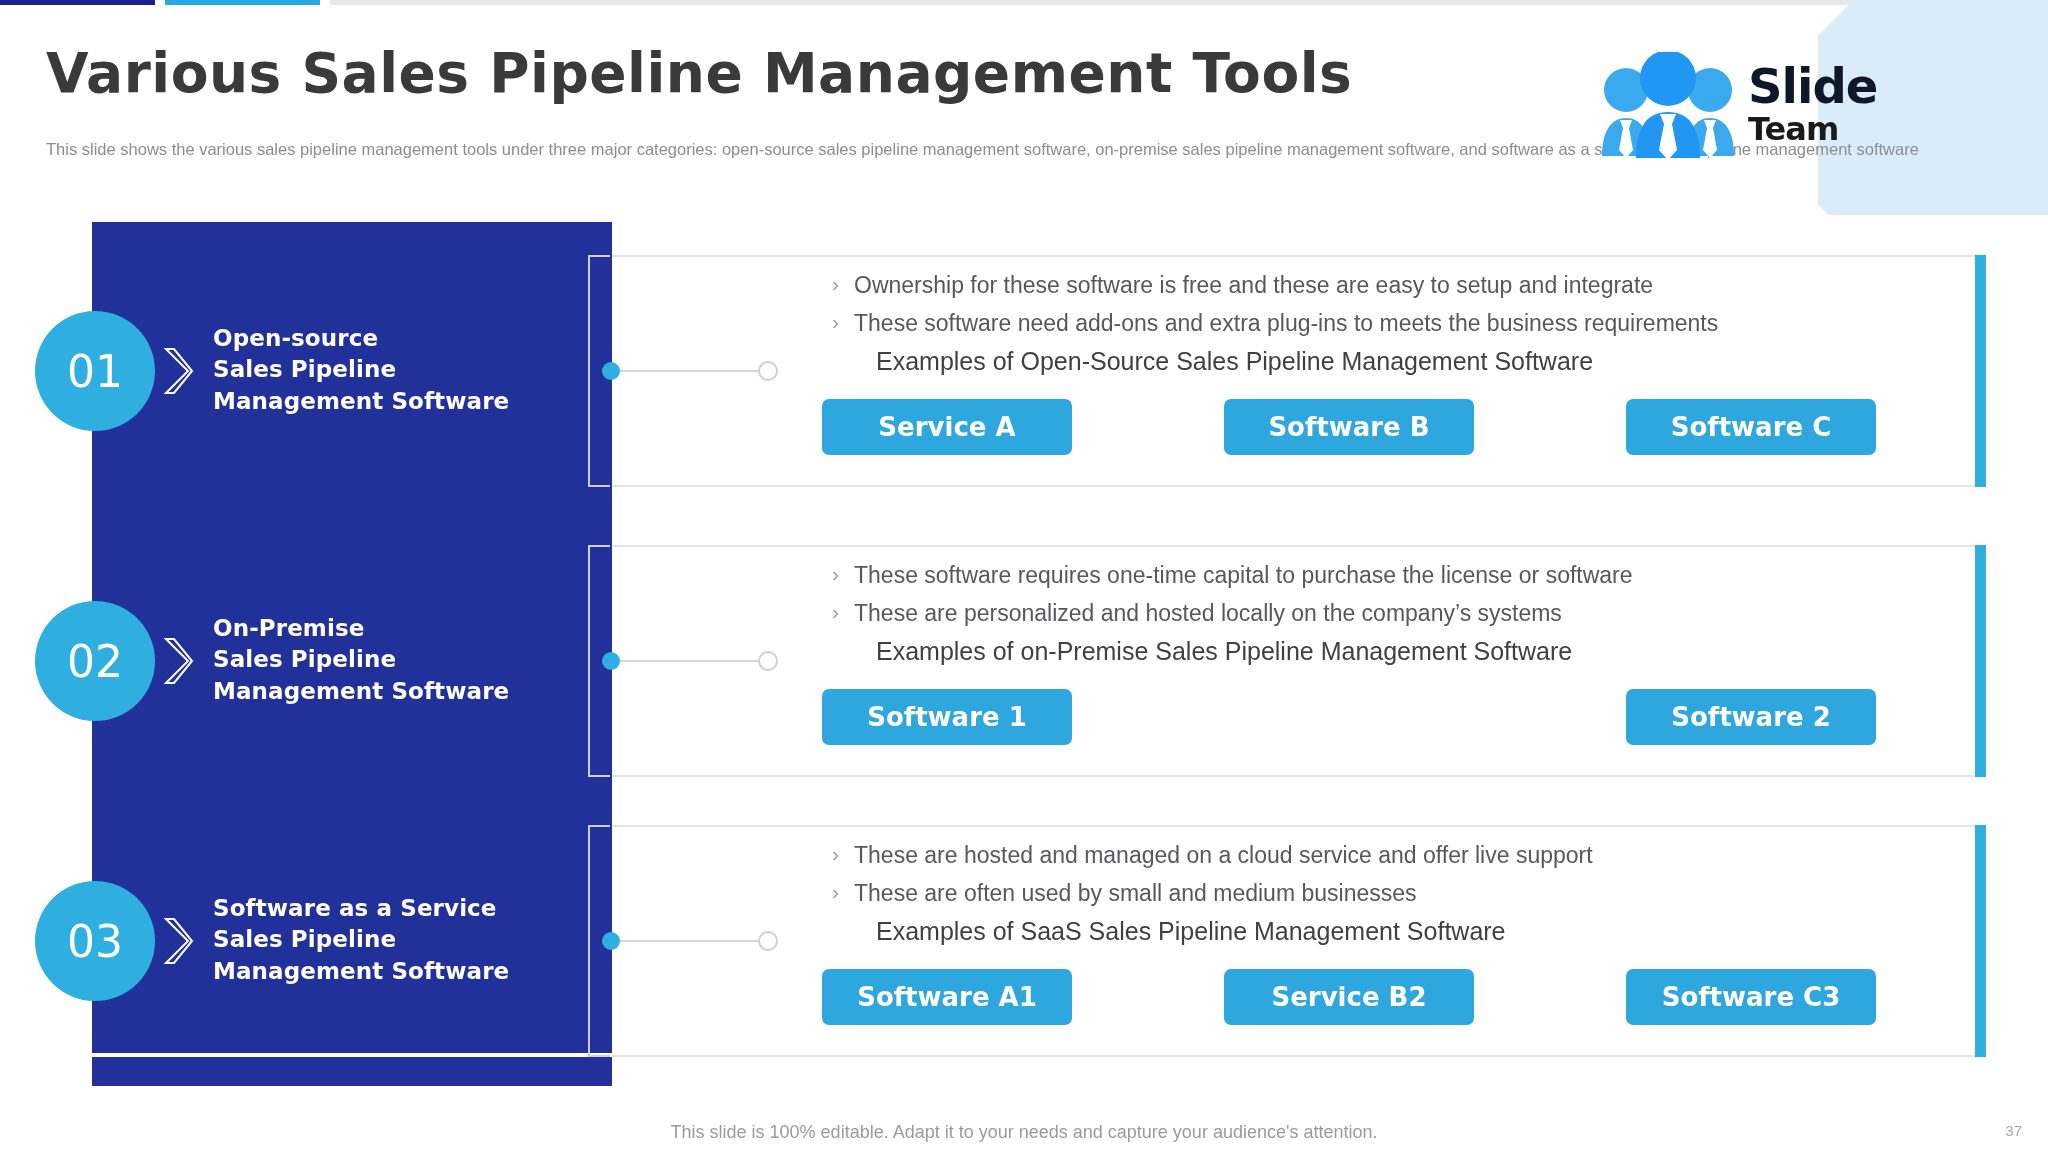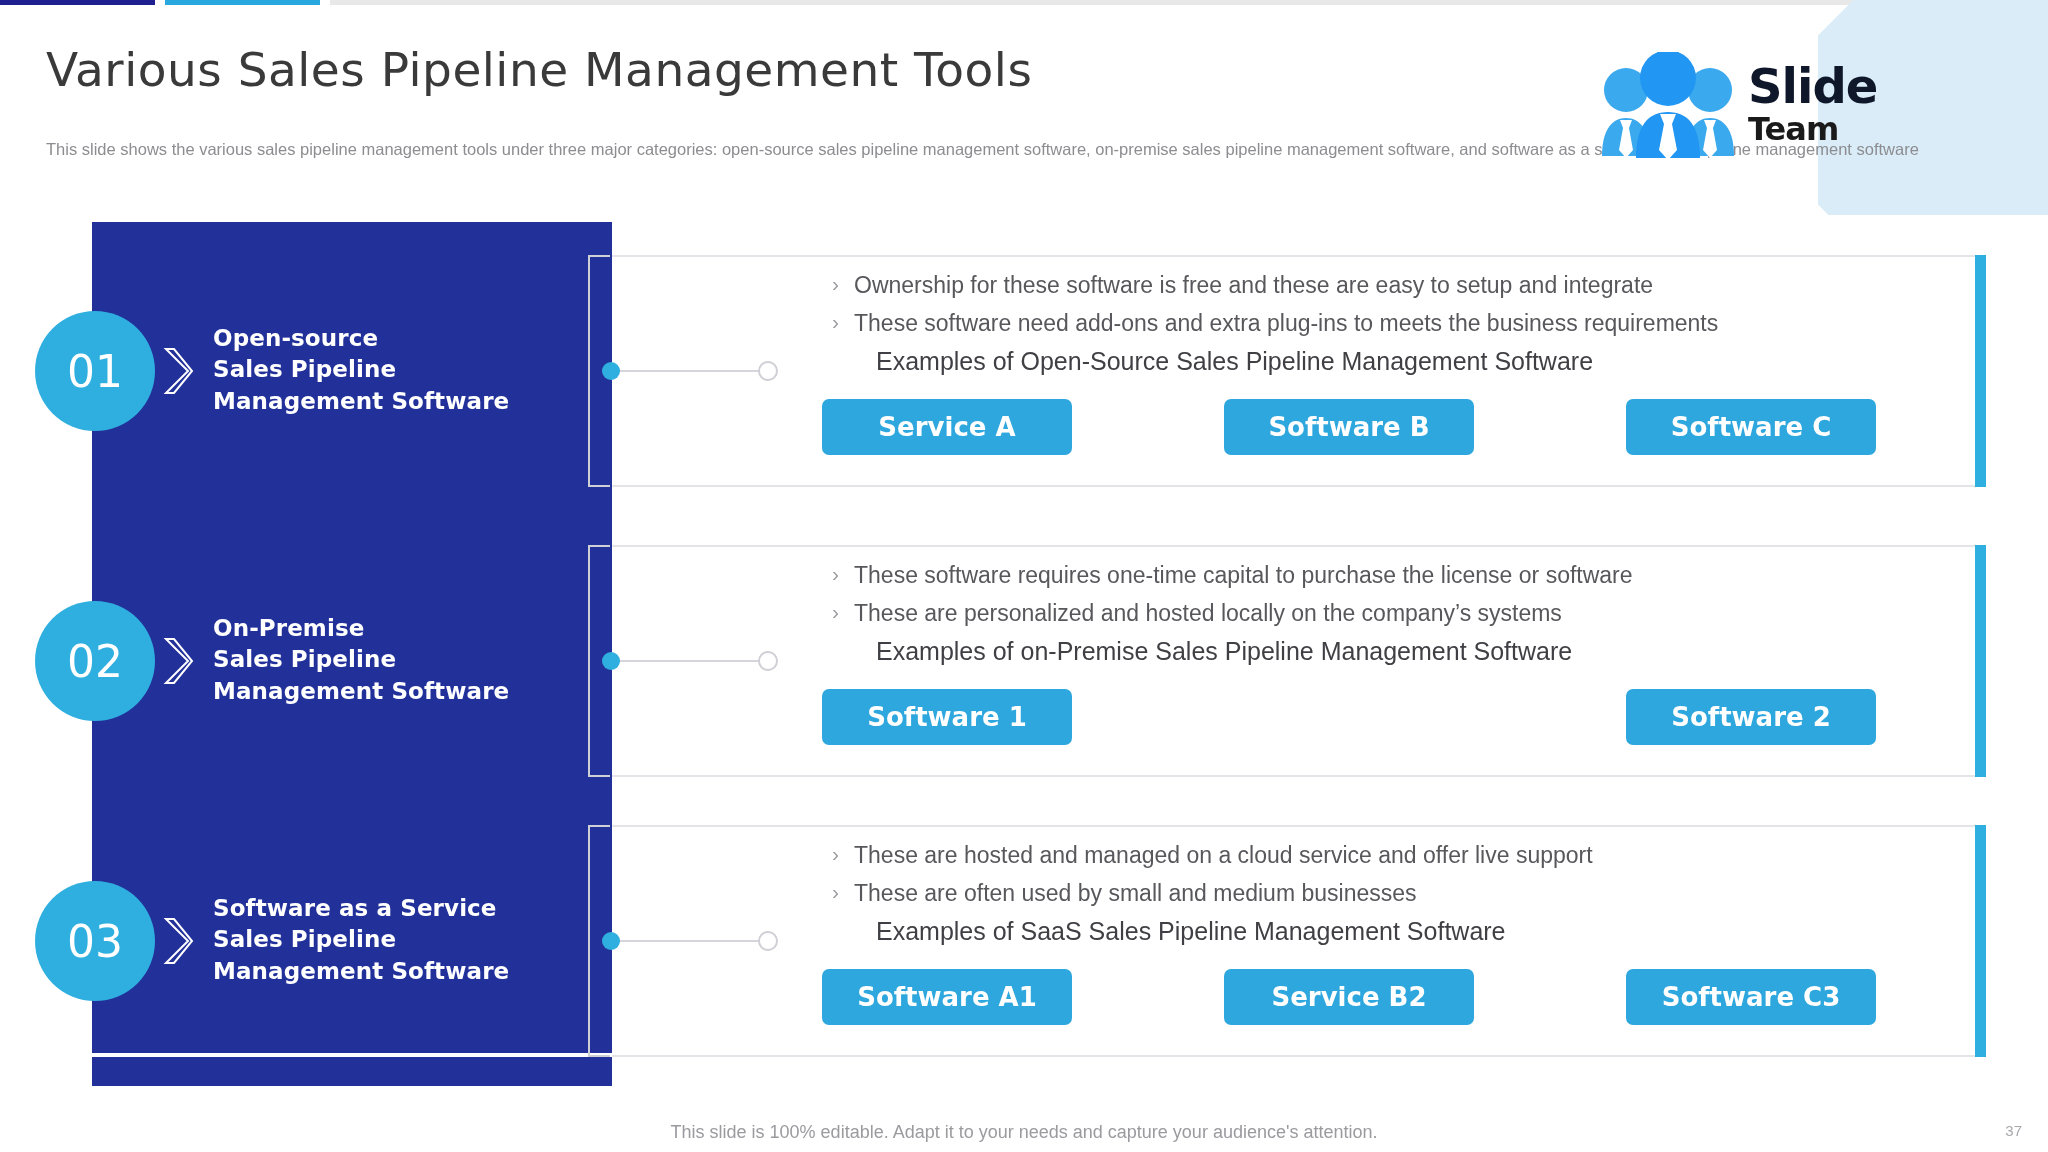--- a/index.html
+++ b/index.html
@@ -26,21 +26,21 @@
   }
   .corner-deco::after {
     content:""; position:absolute; top:-60px; right:-120px;
     width:360px; height:360px; background:#d9ecf7;
     transform:rotate(45deg); transform-origin:center;
   }
 
   
   .slide-title {
     position:absolute; left:46px; top:45px;
-    font-size:47px; font-weight:400; color:#3a3a3a;
+    font-size:55px; font-weight:700; color:#3a3a3a;
     letter-spacing:0.5px; line-height:1.05;
     font-family:"DejaVu Sans", sans-serif;
   }
   .slide-subtitle {
     position:absolute; left:46px; top:138px; width:1960px;
     font-size:16.5px; color:#8d8d91; line-height:1.45;
     font-family:"Liberation Sans", sans-serif;
   }
 
   

